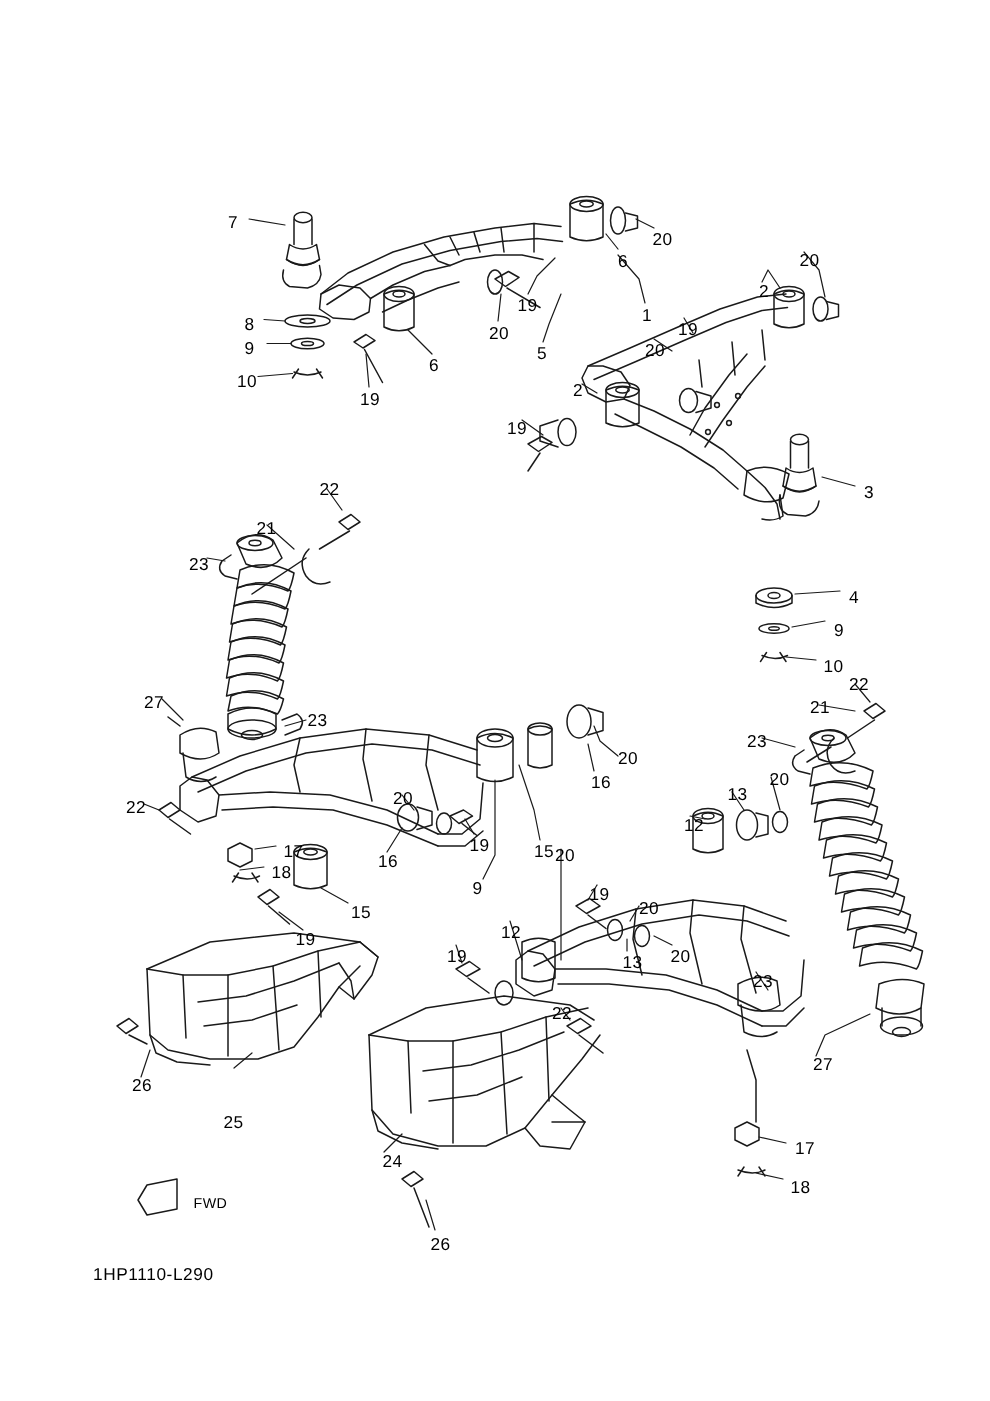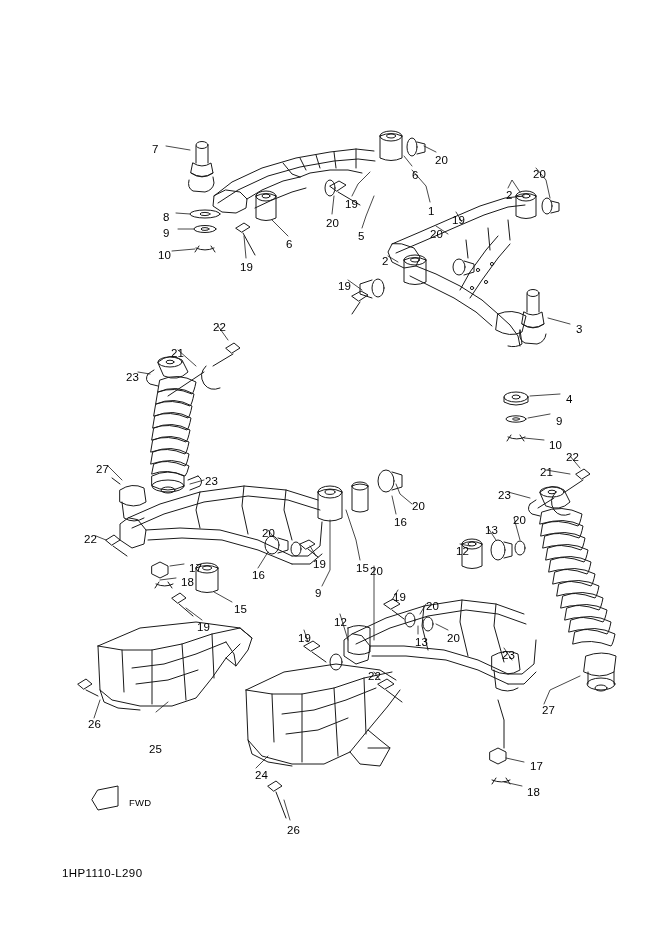--- a/index.html
+++ b/index.html
@@ -31,21 +31,21 @@
     font-family: "Liberation Sans", sans-serif;
     font-size: 11.5px;
     color: #000000;
     line-height: 1;
     white-space: nowrap;
     letter-spacing: 0.2px;
   }
   .partcode {
     position: absolute;
     left: 62px;
-    top: 867px;
+    top: 844px;
     font-family: "Liberation Sans", sans-serif;
     font-size: 11.5px;
     color: #000;
     letter-spacing: 0.4px;
   }
   .fwd-label {
     position: absolute;
     left: 129px;
     top: 797px;
     font-family: "Liberation Sans", sans-serif;

